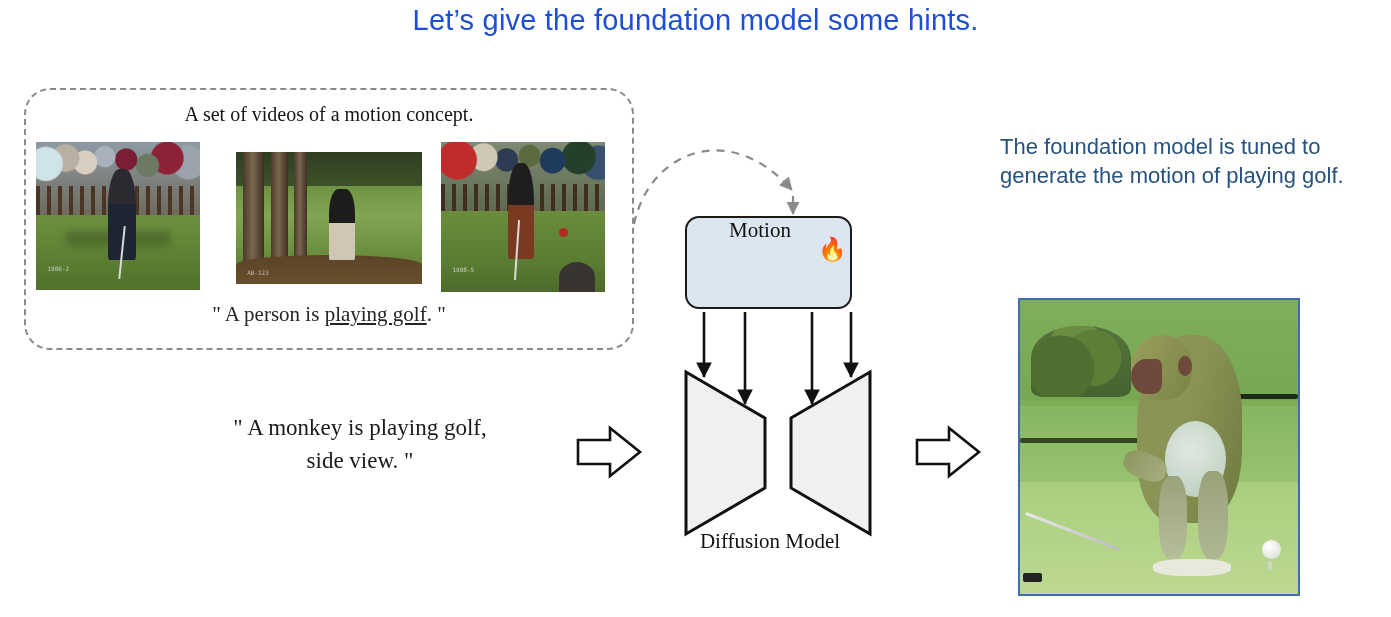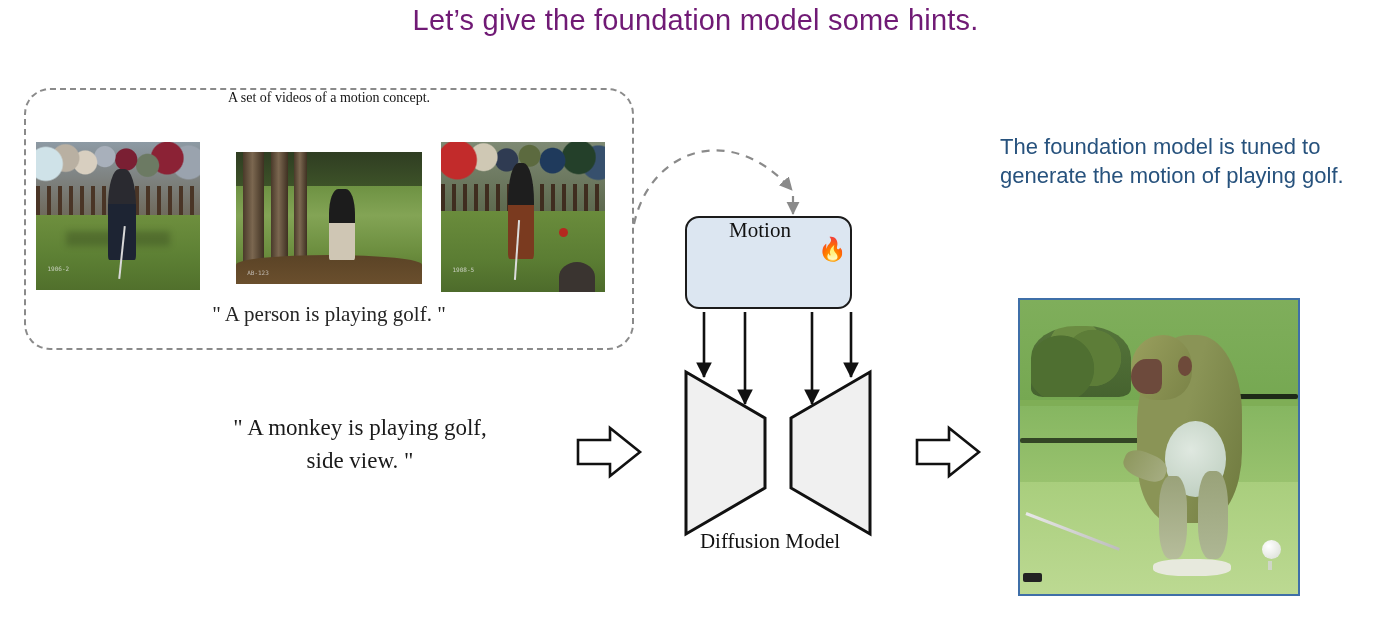--- a/index.html
+++ b/index.html
@@ -17,45 +17,45 @@
   }
   .abs { position: absolute; }
 
   
   #slide-title {
     left: 0; top: 4px; width: 1391px;
     text-align: center;
     font-family: "Liberation Sans", "DejaVu Sans", sans-serif;
     font-size: 29px;
     font-weight: 400;
-    color: #701a75;
+    color: #1d4ed8;
     letter-spacing: 0.2px;
   }
 
   
   #reference-set-box {
     left: 24px; top: 88px;
     width: 610px; height: 262px;
     border: 2px dashed #8a8a8a;
     border-radius: 26px;
     box-sizing: border-box;
   }
   #reference-set-caption {
-    left: 24px; top: 90px; width: 610px;
-    text-align: center;
-    font-size: 14px;
+    left: 24px; top: 103px; width: 610px;
+    text-align: center;
+    font-size: 20px;
     color: #151515;
   }
   #reference-set-prompt {
     left: 24px; top: 302px; width: 610px;
     text-align: center;
     font-size: 21px;
     color: #252525;
   }
-  #reference-set-prompt .underline-span { }
+  #reference-set-prompt .underline-span { text-decoration: underline; }
 
   
   .thumb {
     overflow: hidden;
     position: absolute;
   }
   .thumb .sky,
   .thumb .crowdband,
   .thumb .fence,
   .thumb .grass,

